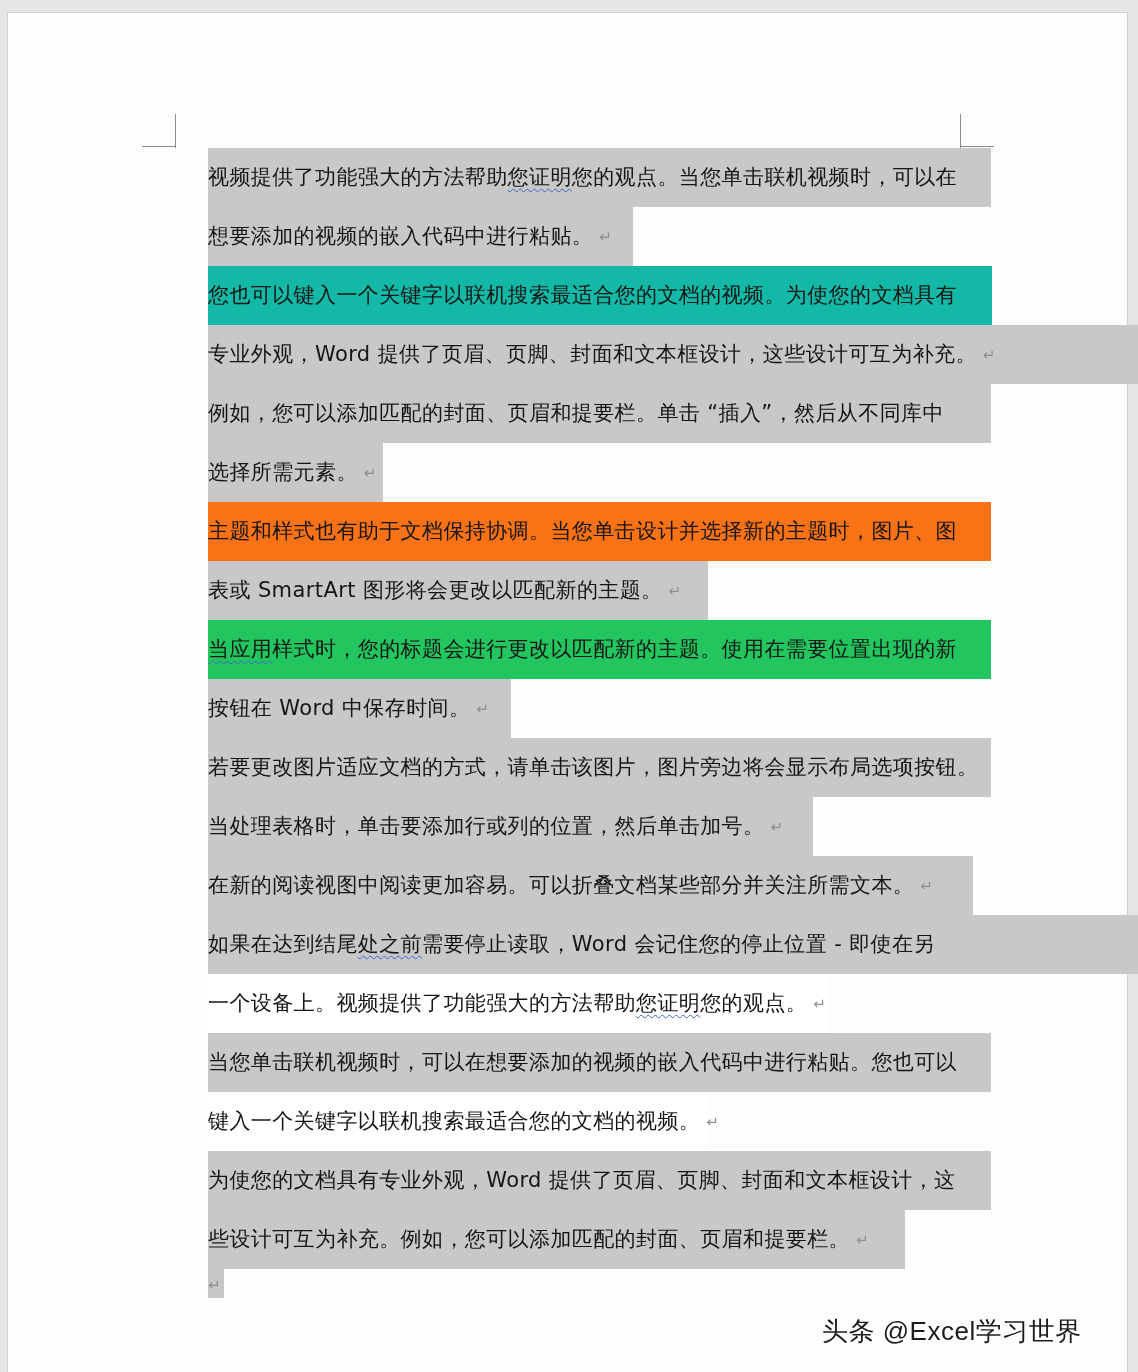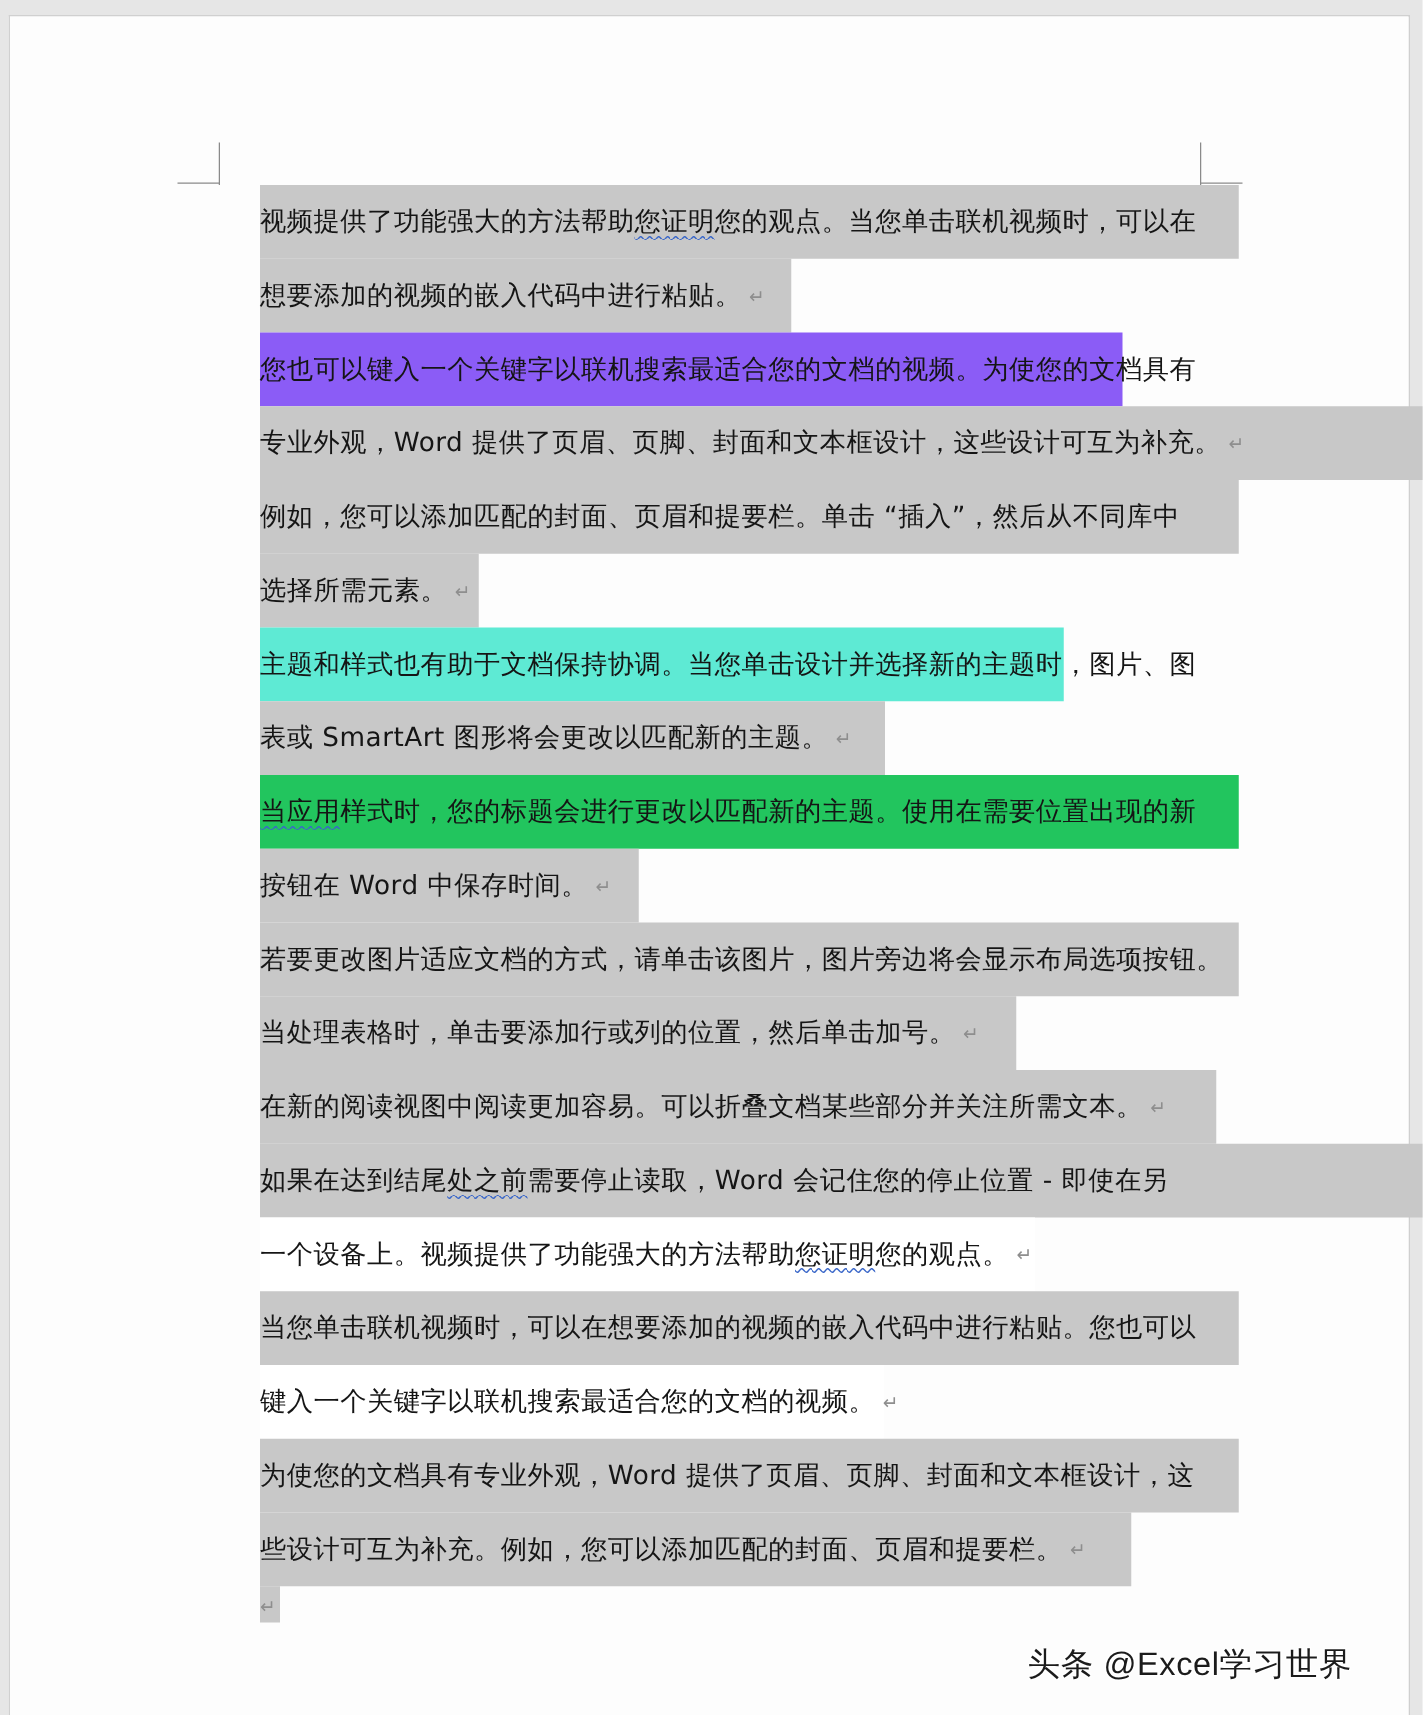--- a/index.html
+++ b/index.html
@@ -82,33 +82,33 @@
 <div class="crop" style="left:960px;top:114px;width:1px;height:34px;"></div>
 <div class="crop" style="left:960px;top:146px;width:34px;height:1px;"></div>
 
 <div id="doc-body">
     <div class="line" style="top: 148px; width: 783px; background: rgb(200, 200, 200);">
       <span class="txt"><span>视频提供了功能强大的方法帮助</span><span class="squiggle">您证明</span><span>您的观点。当您单击联机视频时，可以在</span></span>
     </div>
     <div class="line" style="top: 207px; width: 425px; background: rgb(200, 200, 200); font-family: Liberation Serif, serif;">
       <span class="txt"><span>想要添加的视频的嵌入代码中进行粘贴。</span><span class="pilcrow">↵</span></span>
     </div>
-    <div class="line" style="top: 266px; width: 690px; background: #8b5cf6;">
+    <div class="line" style="top: 266px; width: 784px; background: #14b8a6;">
       <span class="txt"><span>您也可以键入一个关键字以联机搜索最适合您的文档的视频。为使您的文档具有</span></span>
     </div>
     <div class="line" style="top: 325px; width: 944px; background: rgb(200, 200, 200);">
       <span class="txt"><span>专业外观，Word  提供了页眉、页脚、封面和文本框设计，这些设计可互为补充。</span><span class="pilcrow">↵</span></span>
     </div>
     <div class="line" style="top: 384px; width: 783px; background: rgb(200, 200, 200);">
       <span class="txt"><span>例如，您可以添加匹配的封面、页眉和提要栏。单击 “插入”，然后从不同库中</span></span>
     </div>
     <div class="line" style="top: 443px; width: 175px; background: rgb(200, 200, 200);">
       <span class="txt"><span>选择所需元素。</span><span class="pilcrow">↵</span></span>
     </div>
-    <div class="line" style="top: 502px; width: 643px; background: #5eead4; padding-left: 12px;">
+    <div class="line" style="top: 502px; width: 783px; background: #f97316; padding-left: 12px;">
       <span class="txt"><span>主题和样式也有助于文档保持协调。当您单击设计并选择新的主题时，图片、图</span></span>
     </div>
     <div class="line" style="top: 561px; width: 500px; background: rgb(200, 200, 200);">
       <span class="txt"><span>表或  SmartArt  图形将会更改以匹配新的主题。</span><span class="pilcrow">↵</span></span>
     </div>
     <div class="line" style="top: 620px; width: 783px; background: #22c55e;">
       <span class="txt"><span class="squiggle">当应用</span><span>样式时，您的标题会进行更改以匹配新的主题。使用在需要位置出现的新</span></span>
     </div>
     <div class="line" style="top: 679px; width: 303px; background: rgb(200, 200, 200); text-decoration: underline;">
       <span class="txt"><span>按钮在  Word  中保存时间。</span><span class="pilcrow">↵</span></span>

